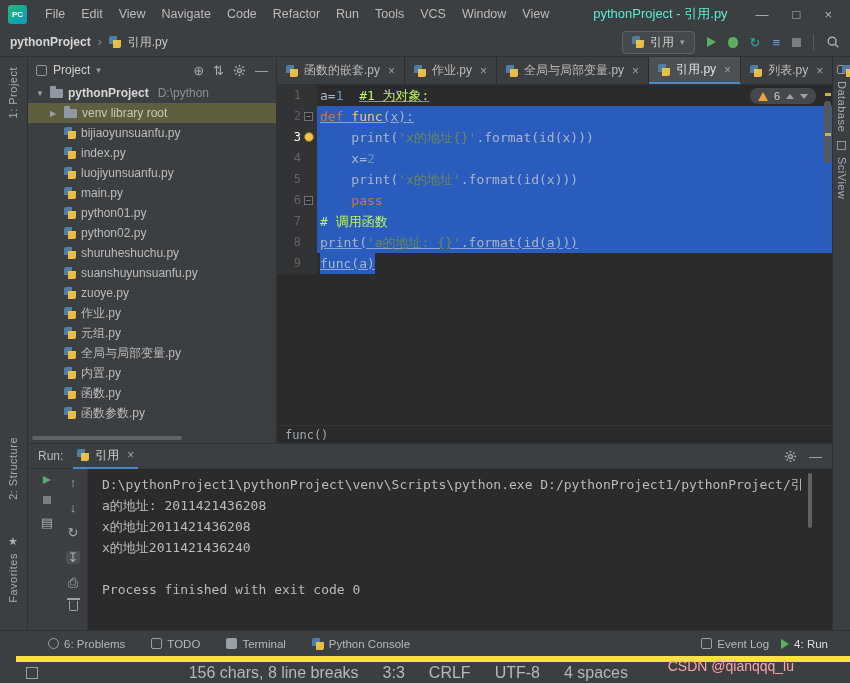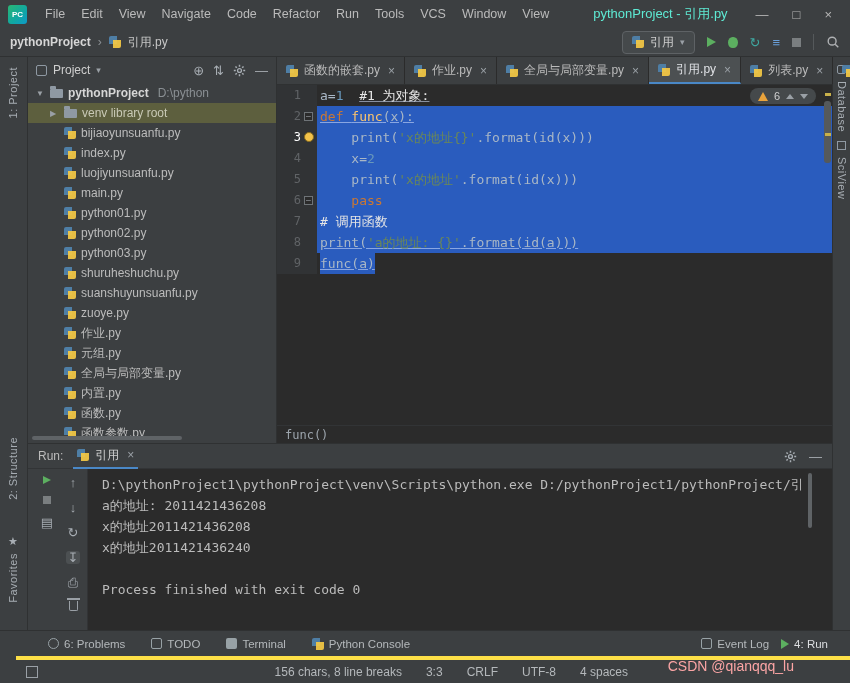--- a/index.html
+++ b/index.html
@@ -83,21 +83,21 @@
   .eline{display:flex;height:21px;line-height:21px;font-family:"DejaVu Sans Mono",monospace;font-size:13px}
   .lnum{width:24px;text-align:right;color:#606366;background:#313335;flex:none;font-size:12px}
   .foldstrip{width:16px;background:#313335;position:relative;flex:none}
   .code{flex:1;white-space:pre;color:#a9b7c6;padding-left:3px}
   .eline.full .code{background:#2a5cbe}
   .seltxt{background:#2a5cbe;display:inline-block}
   .eline.cur .lnum{color:#ffffff}
   .foldbox{position:absolute;left:3px;top:6px;width:9px;height:9px;border:1px solid #6e7377;background:#2b2b2b;color:#9aa0a6;
            font:8px/7px "DejaVu Sans Mono",monospace;text-align:center}
   .bulb{position:absolute;left:3px;top:5px;width:10px;height:10px;background:#f3c24a;border:1px solid #8a6d1f;border-radius:50%}
-  .tk-p{color:#a9b7c6}.tk-k{color:#cc7832}.tk-s{color:#6a8759}.tk-n{color:#6897bb}.tk-c{color:#e5e5e5}.tk-f{color:#ffc66b}
+  .tk-p{color:#a9b7c6}.tk-k{color:#cc7832}.tk-s{color:#6a8759}.tk-n{color:#6897bb}.tk-c{color:#bef264}.tk-f{color:#ffc66b}
   .u{text-decoration:underline;text-decoration-color:rgba(215,228,255,.55)}
   .inspections{position:absolute;top:3px;right:16px;display:flex;align-items:center;gap:6px;background:#45494b;
                padding:2px 8px;border-radius:10px;font-size:11px;color:#cfcfcf}
   .warn-tri{width:0;height:0;border-left:5px solid transparent;border-right:5px solid transparent;border-bottom:9px solid #e9a33c;display:inline-block}
   .chevu{width:0;height:0;border-left:4px solid transparent;border-right:4px solid transparent;border-bottom:5px solid #9aa0a6;display:inline-block}
   .chevd{width:0;height:0;border-left:4px solid transparent;border-right:4px solid transparent;border-top:5px solid #9aa0a6;display:inline-block}
   .vscroll{position:absolute;right:1px;top:16px;width:7px;height:62px;background:#55595b;border-radius:3px}
   .stripe-mark{position:absolute;right:1px;width:6px;height:3px;background:#c8b04a}
   .m1{top:8px}.m2{top:48px}
   .crumbbar{height:18px;background:#2b2b2b;border-top:1px solid #323436;display:flex;align-items:center;
@@ -126,22 +126,22 @@
   .tw-left{display:flex;gap:26px;padding-left:48px}
   .tw-right{margin-left:auto;display:flex;gap:12px;padding-right:22px}
   .twitem{display:flex;align-items:center;gap:5px;color:#b4b8bb}
   .twitem.active{color:#dcdee0}
   .ic{display:inline-block;width:11px;height:11px;flex:none}
   .ic-problems-icon{border:1px solid #98a2a6;border-radius:50%}
   .ic-todo-icon{border:1px solid #98a2a6;border-radius:2px}
   .ic-terminal-icon{background:#98a2a6;border-radius:2px}
   .ic-eventlog-icon{border:1px solid #98a2a6;border-radius:2px}
   .ic-run-icon{width:0;height:0;border-top:5px solid transparent;border-bottom:5px solid transparent;border-left:8px solid #5caf60}
-  .statusbar{position:absolute;left:16px;top:656px;right:0;height:27px;background:#3c3f41;border-top:4px solid #fde047;
-             display:flex;align-items:center;font-size:12px;color:#b4b8bb}
+  .statusbar{position:absolute;left:16px;top:656px;right:0;height:27px;background:#3c3f41;border-top:6px solid #fde047;
+             display:flex;align-items:center;font-size:16px;color:#b4b8bb}
   .corner{width:12px;height:12px;border:1px solid #9aa0a6;margin-left:10px;flex:none}
   .st-items{margin-left:auto;display:flex;gap:24px;margin-right:222px;white-space:nowrap}
   .watermark{position:absolute;right:56px;bottom:9px;font-size:14px;color:#fca5a5;z-index:5}
 </style>
 </head>
 <body>
 
 <div class="app">
 
   <div class="titlebar">
@@ -251,24 +251,20 @@
         <div class="trow">
           <span class="pyicon"></span>
           <span>python01.py</span>
         </div>
         <div class="trow">
           <span class="pyicon"></span>
           <span>python02.py</span>
         </div>
         <div class="trow">
           <span class="pyicon"></span>
-          <span>python03.py</span>
-        </div>
-        <div class="trow">
-          <span class="pyicon"></span>
           <span>shuruheshuchu.py</span>
         </div>
         <div class="trow">
           <span class="pyicon"></span>
           <span>suanshuyunsuanfu.py</span>
         </div>
         <div class="trow">
           <span class="pyicon"></span>
           <span>zuoye.py</span>
         </div>

